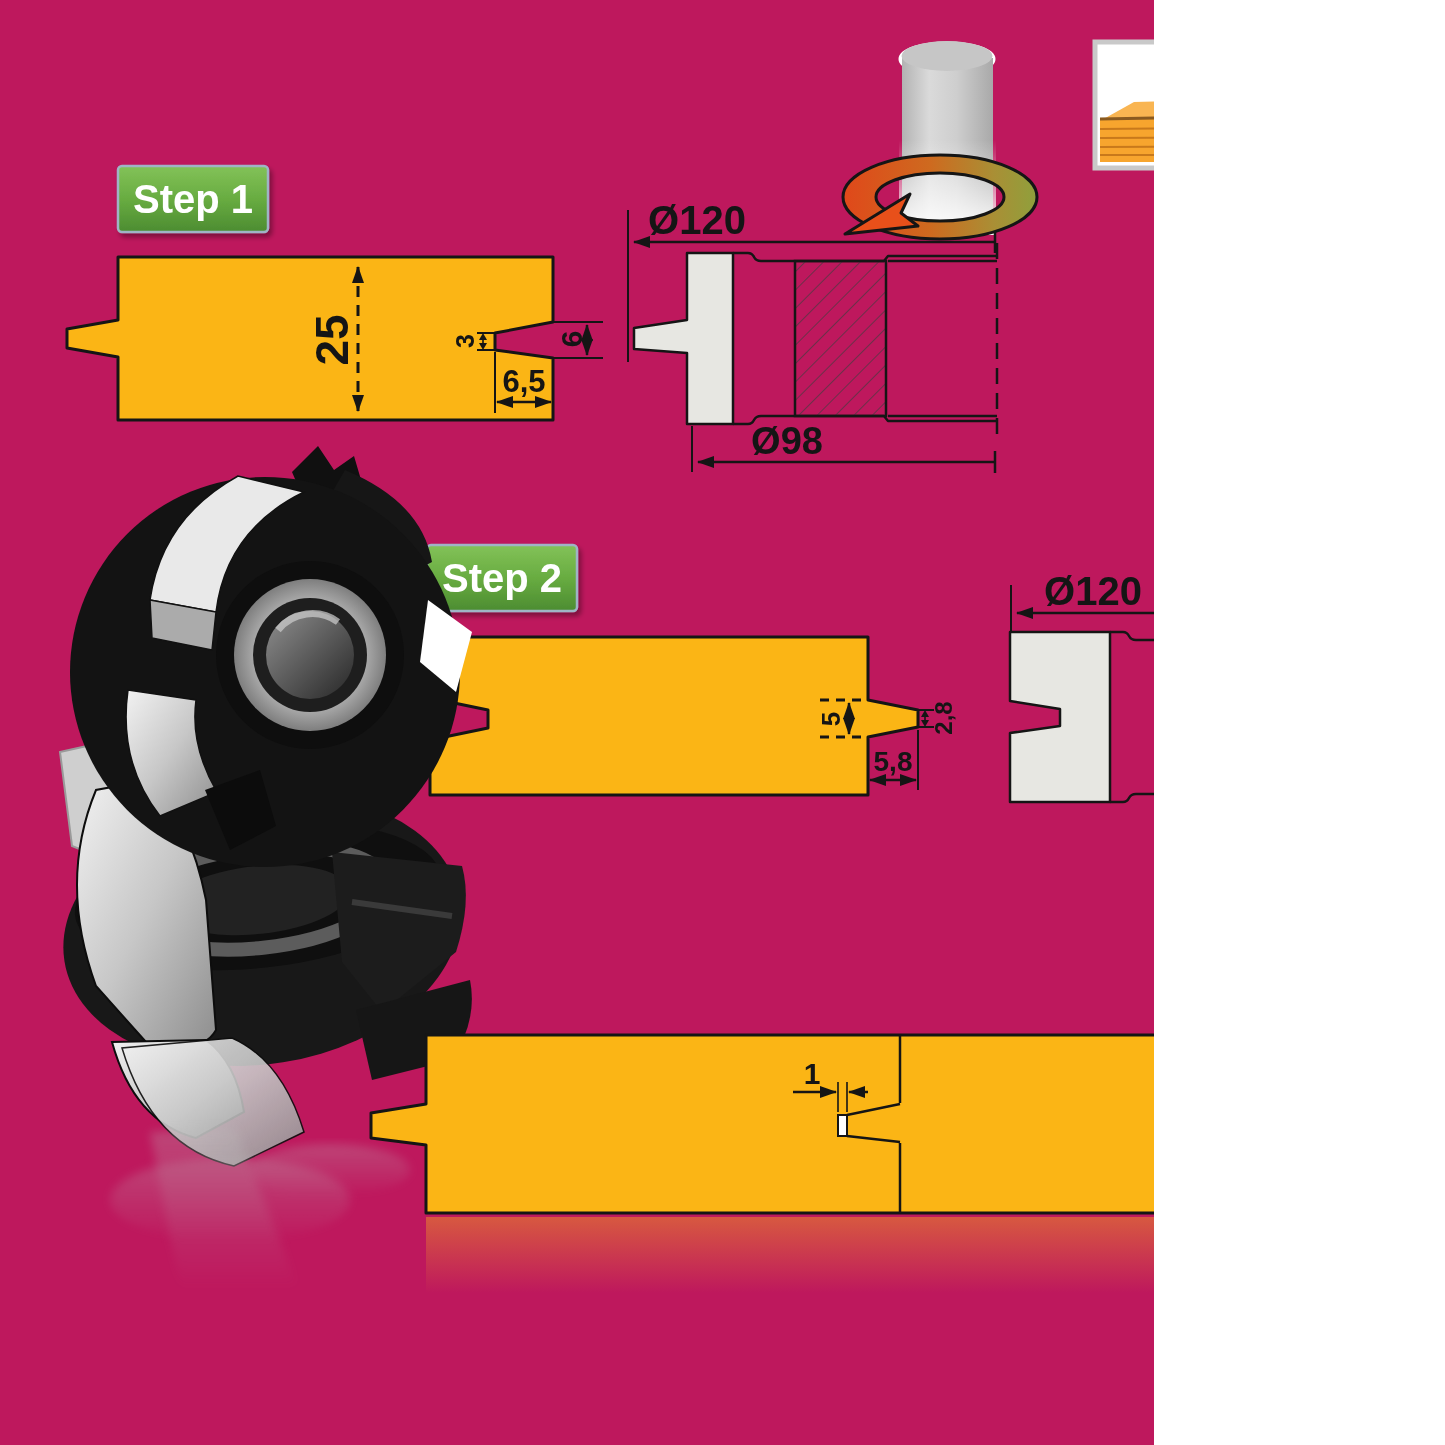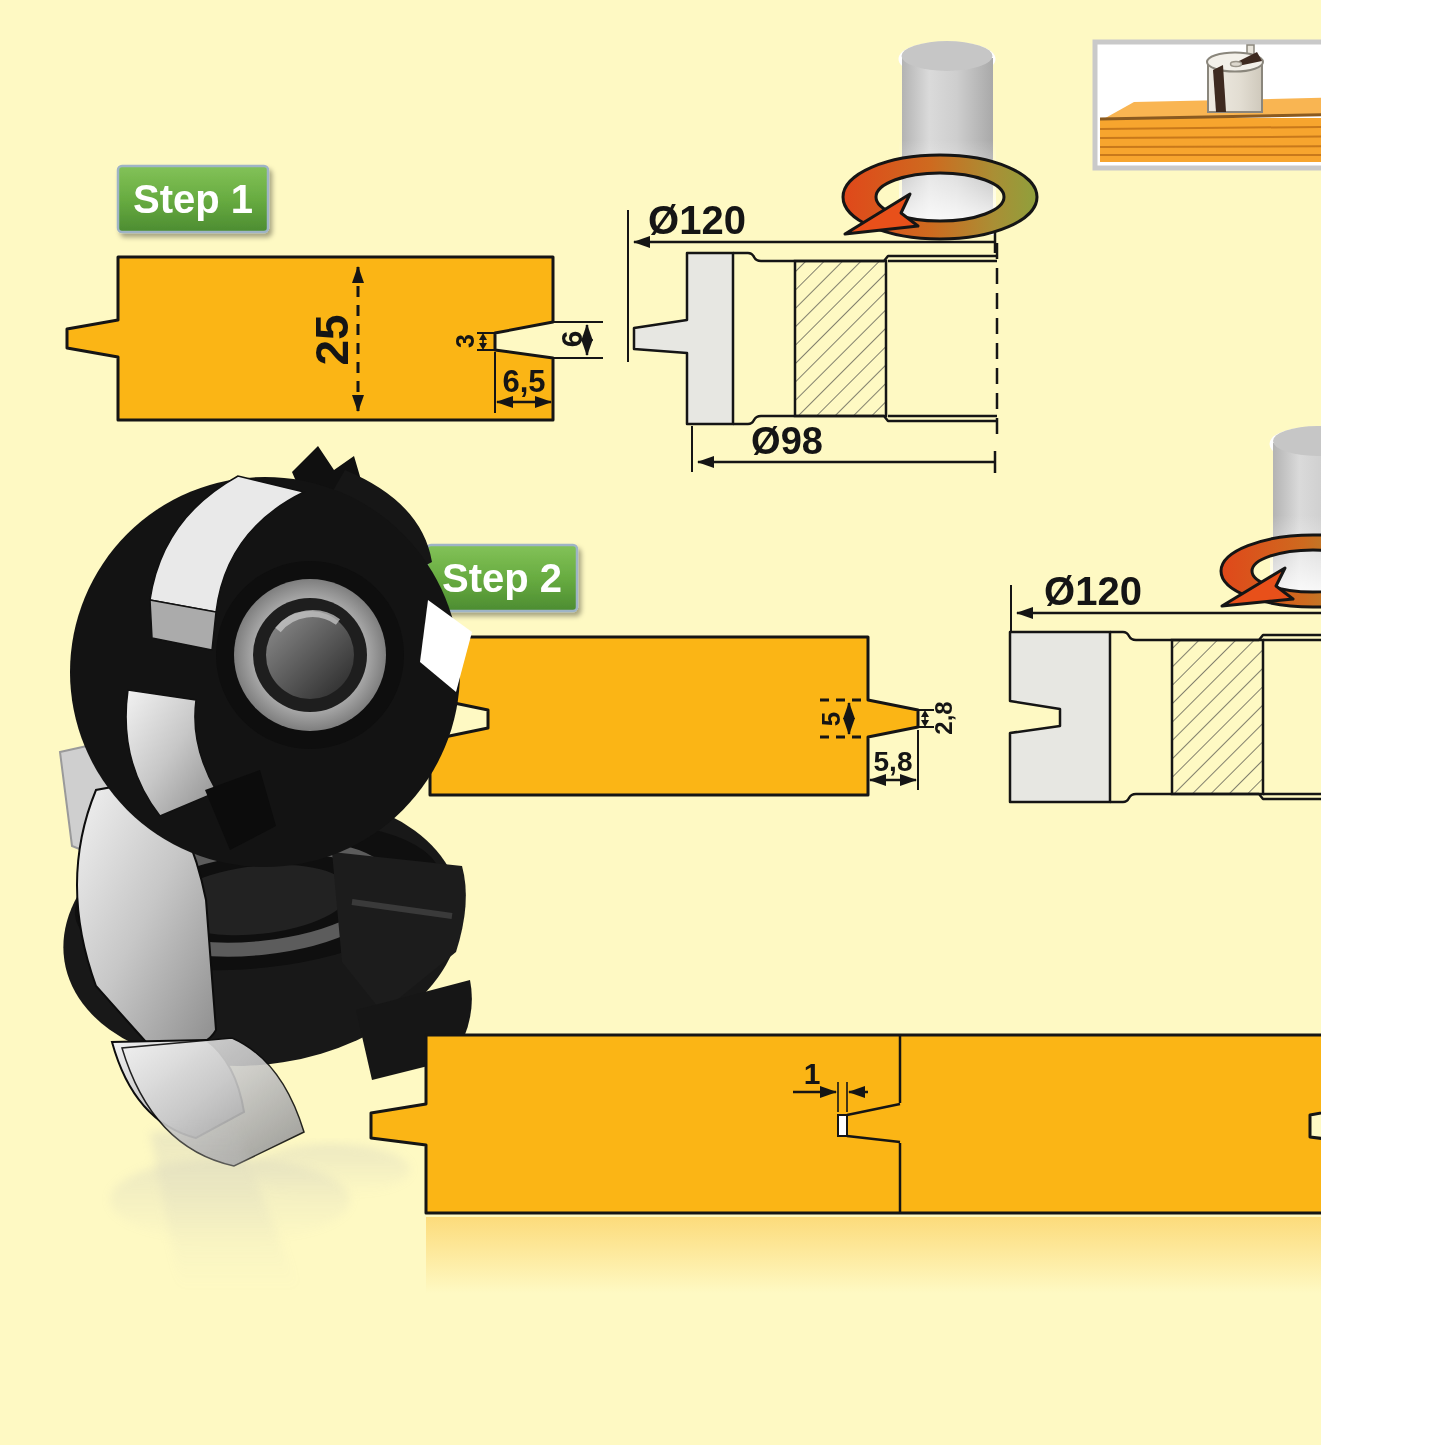--- a/index.html
+++ b/index.html
@@ -1,16 +1,16 @@
 <!DOCTYPE html>
 <html><head>
 <meta charset="utf-8">
 <style>
   html,body{margin:0;padding:0;background:#ffffff;}
-  #stage{position:relative;width:1321px;height:1445px;background:#fef9c3;overflow:hidden;
+  #stage{position:relative;width:1154px;height:1445px;background:#be185d;overflow:hidden;
          font-family:"Liberation Sans",sans-serif;}
   svg{position:absolute;left:0;top:0;}
   text{font-family:"Liberation Sans",sans-serif;font-weight:bold;fill:#151515;}
   .dim{stroke:#151515;stroke-width:2.5;fill:none;}
   .ext{stroke:#151515;stroke-width:2;fill:none;}
   .thin{stroke:#151515;stroke-width:1.6;fill:none;}
   .board{fill:#FBB515;stroke:#151515;stroke-width:3;stroke-linejoin:round;}
   .draw{stroke:#151515;stroke-width:2.5;fill:none;stroke-linejoin:round;}
   .slab{fill:#E7E7E2;stroke:#151515;stroke-width:2.5;stroke-linejoin:round;}
   .steplabel{font-size:40px;fill:#ffffff;}

